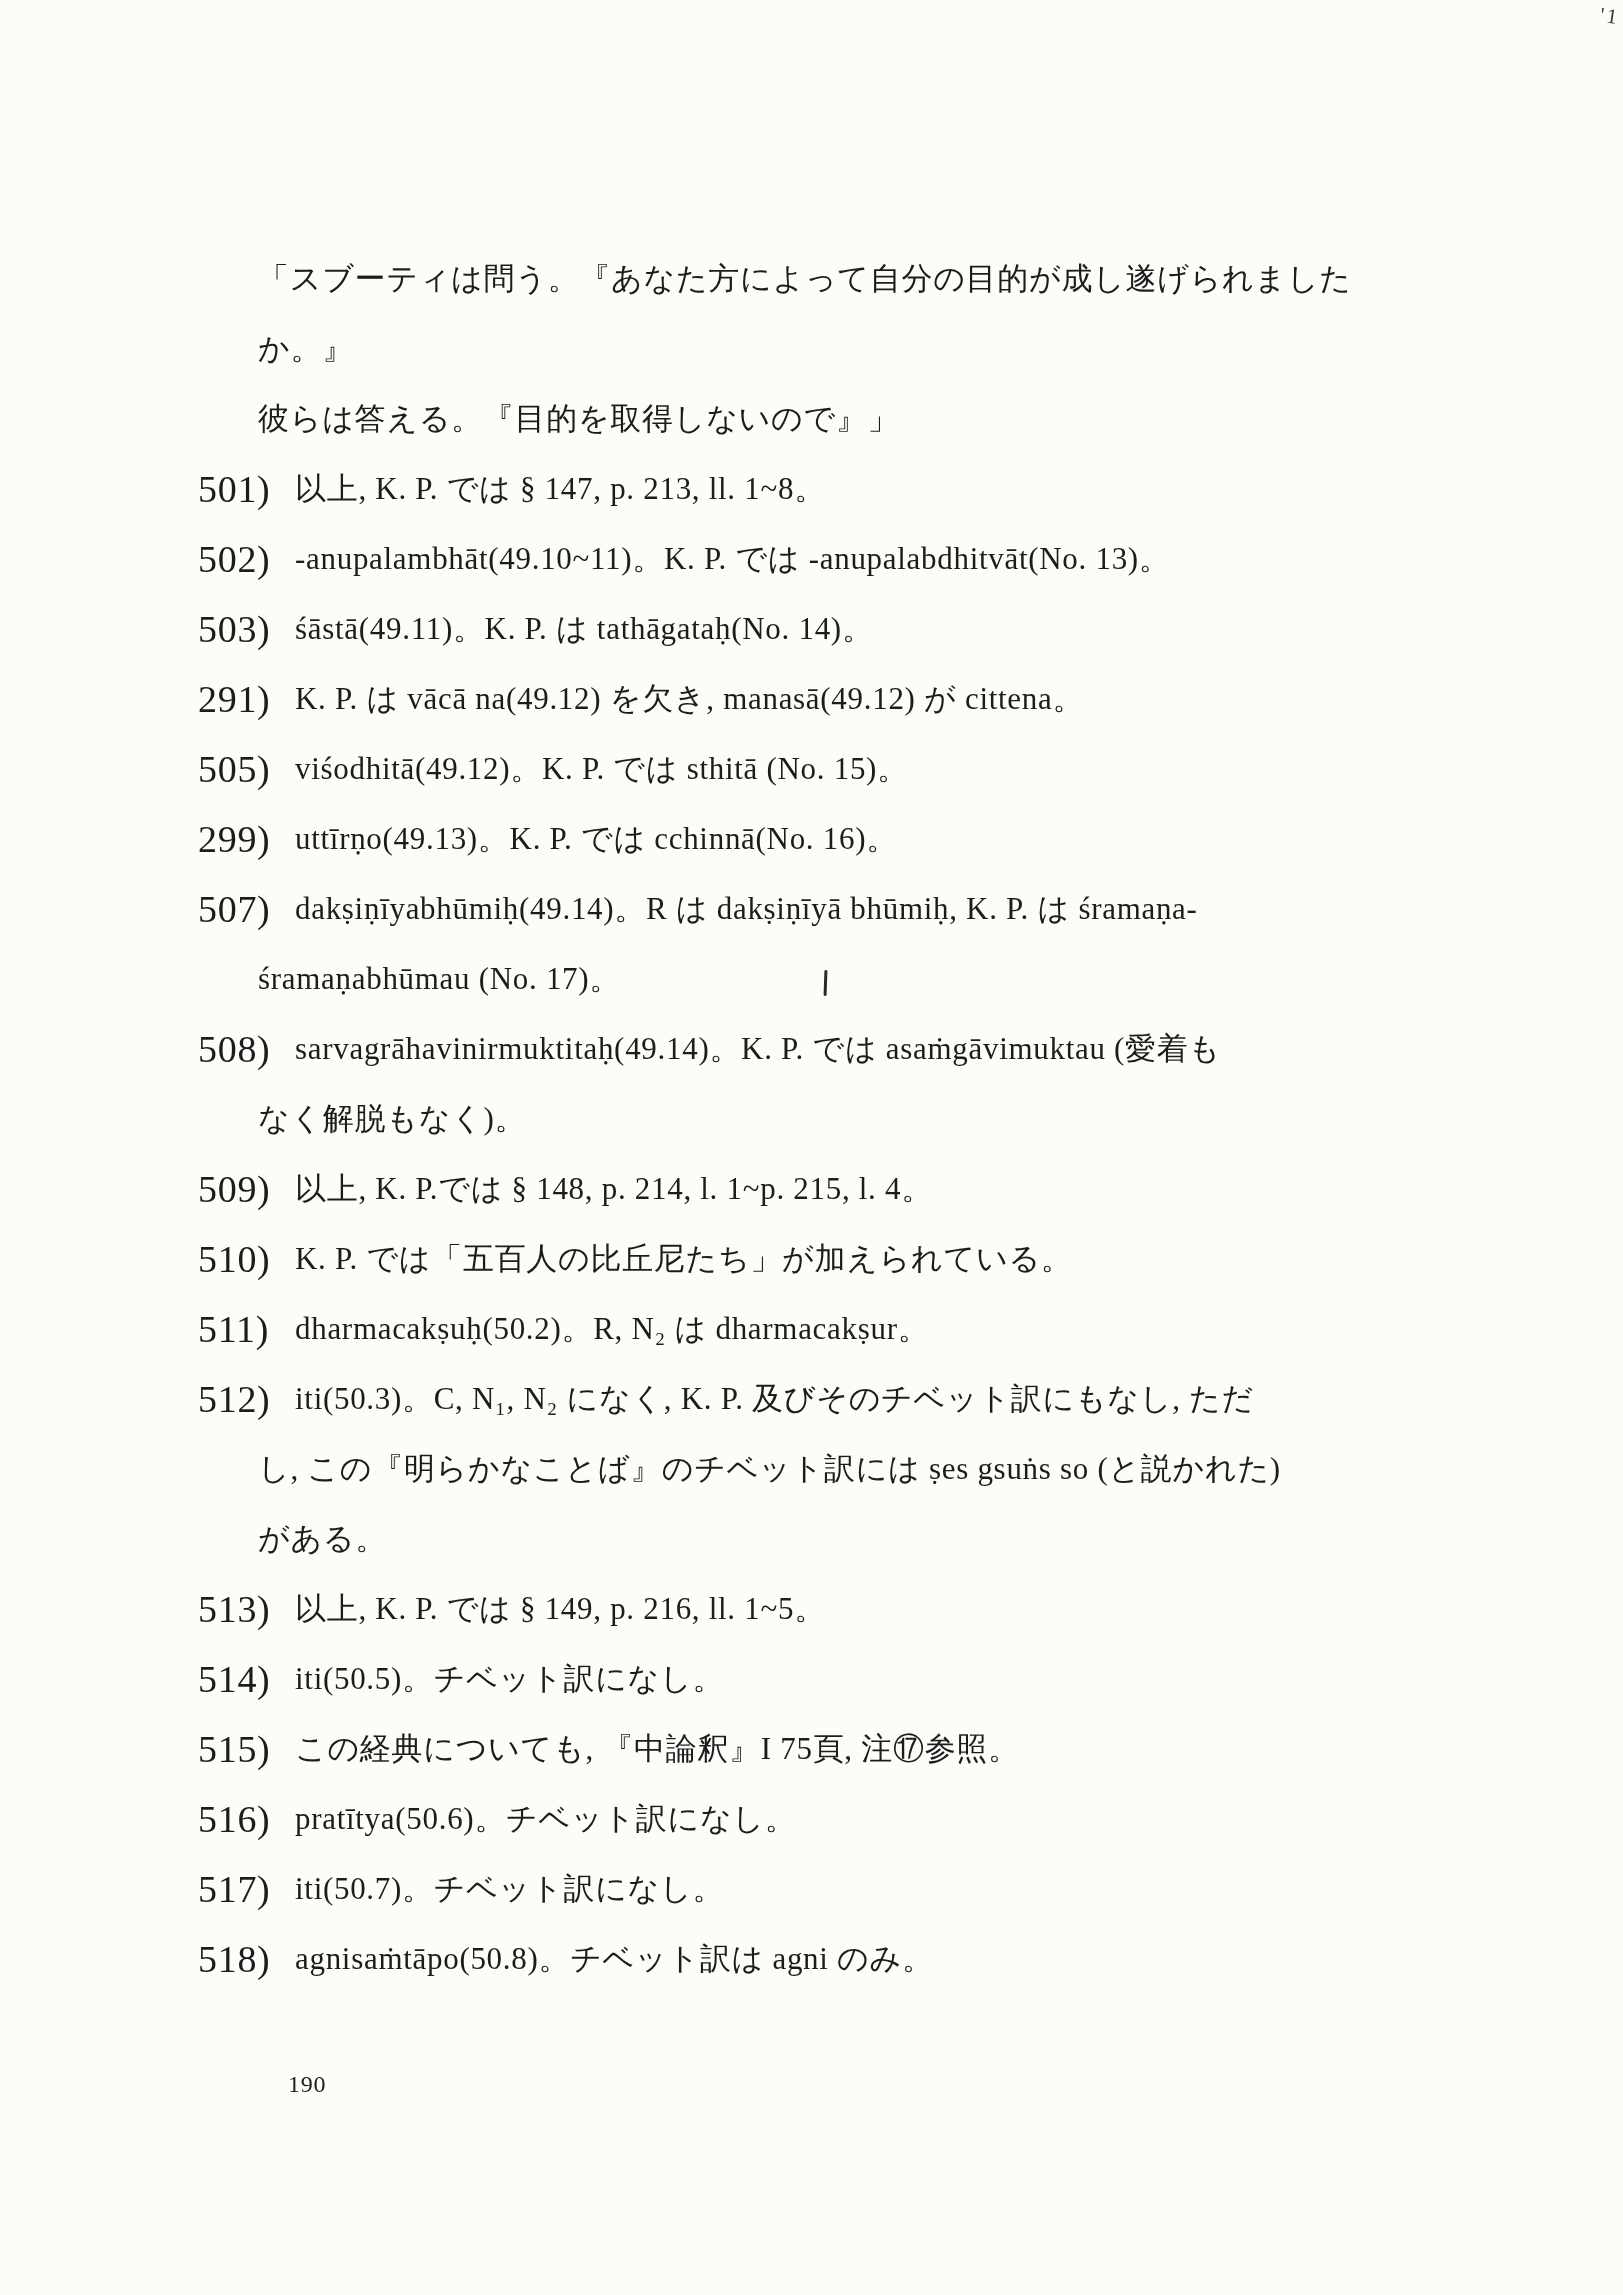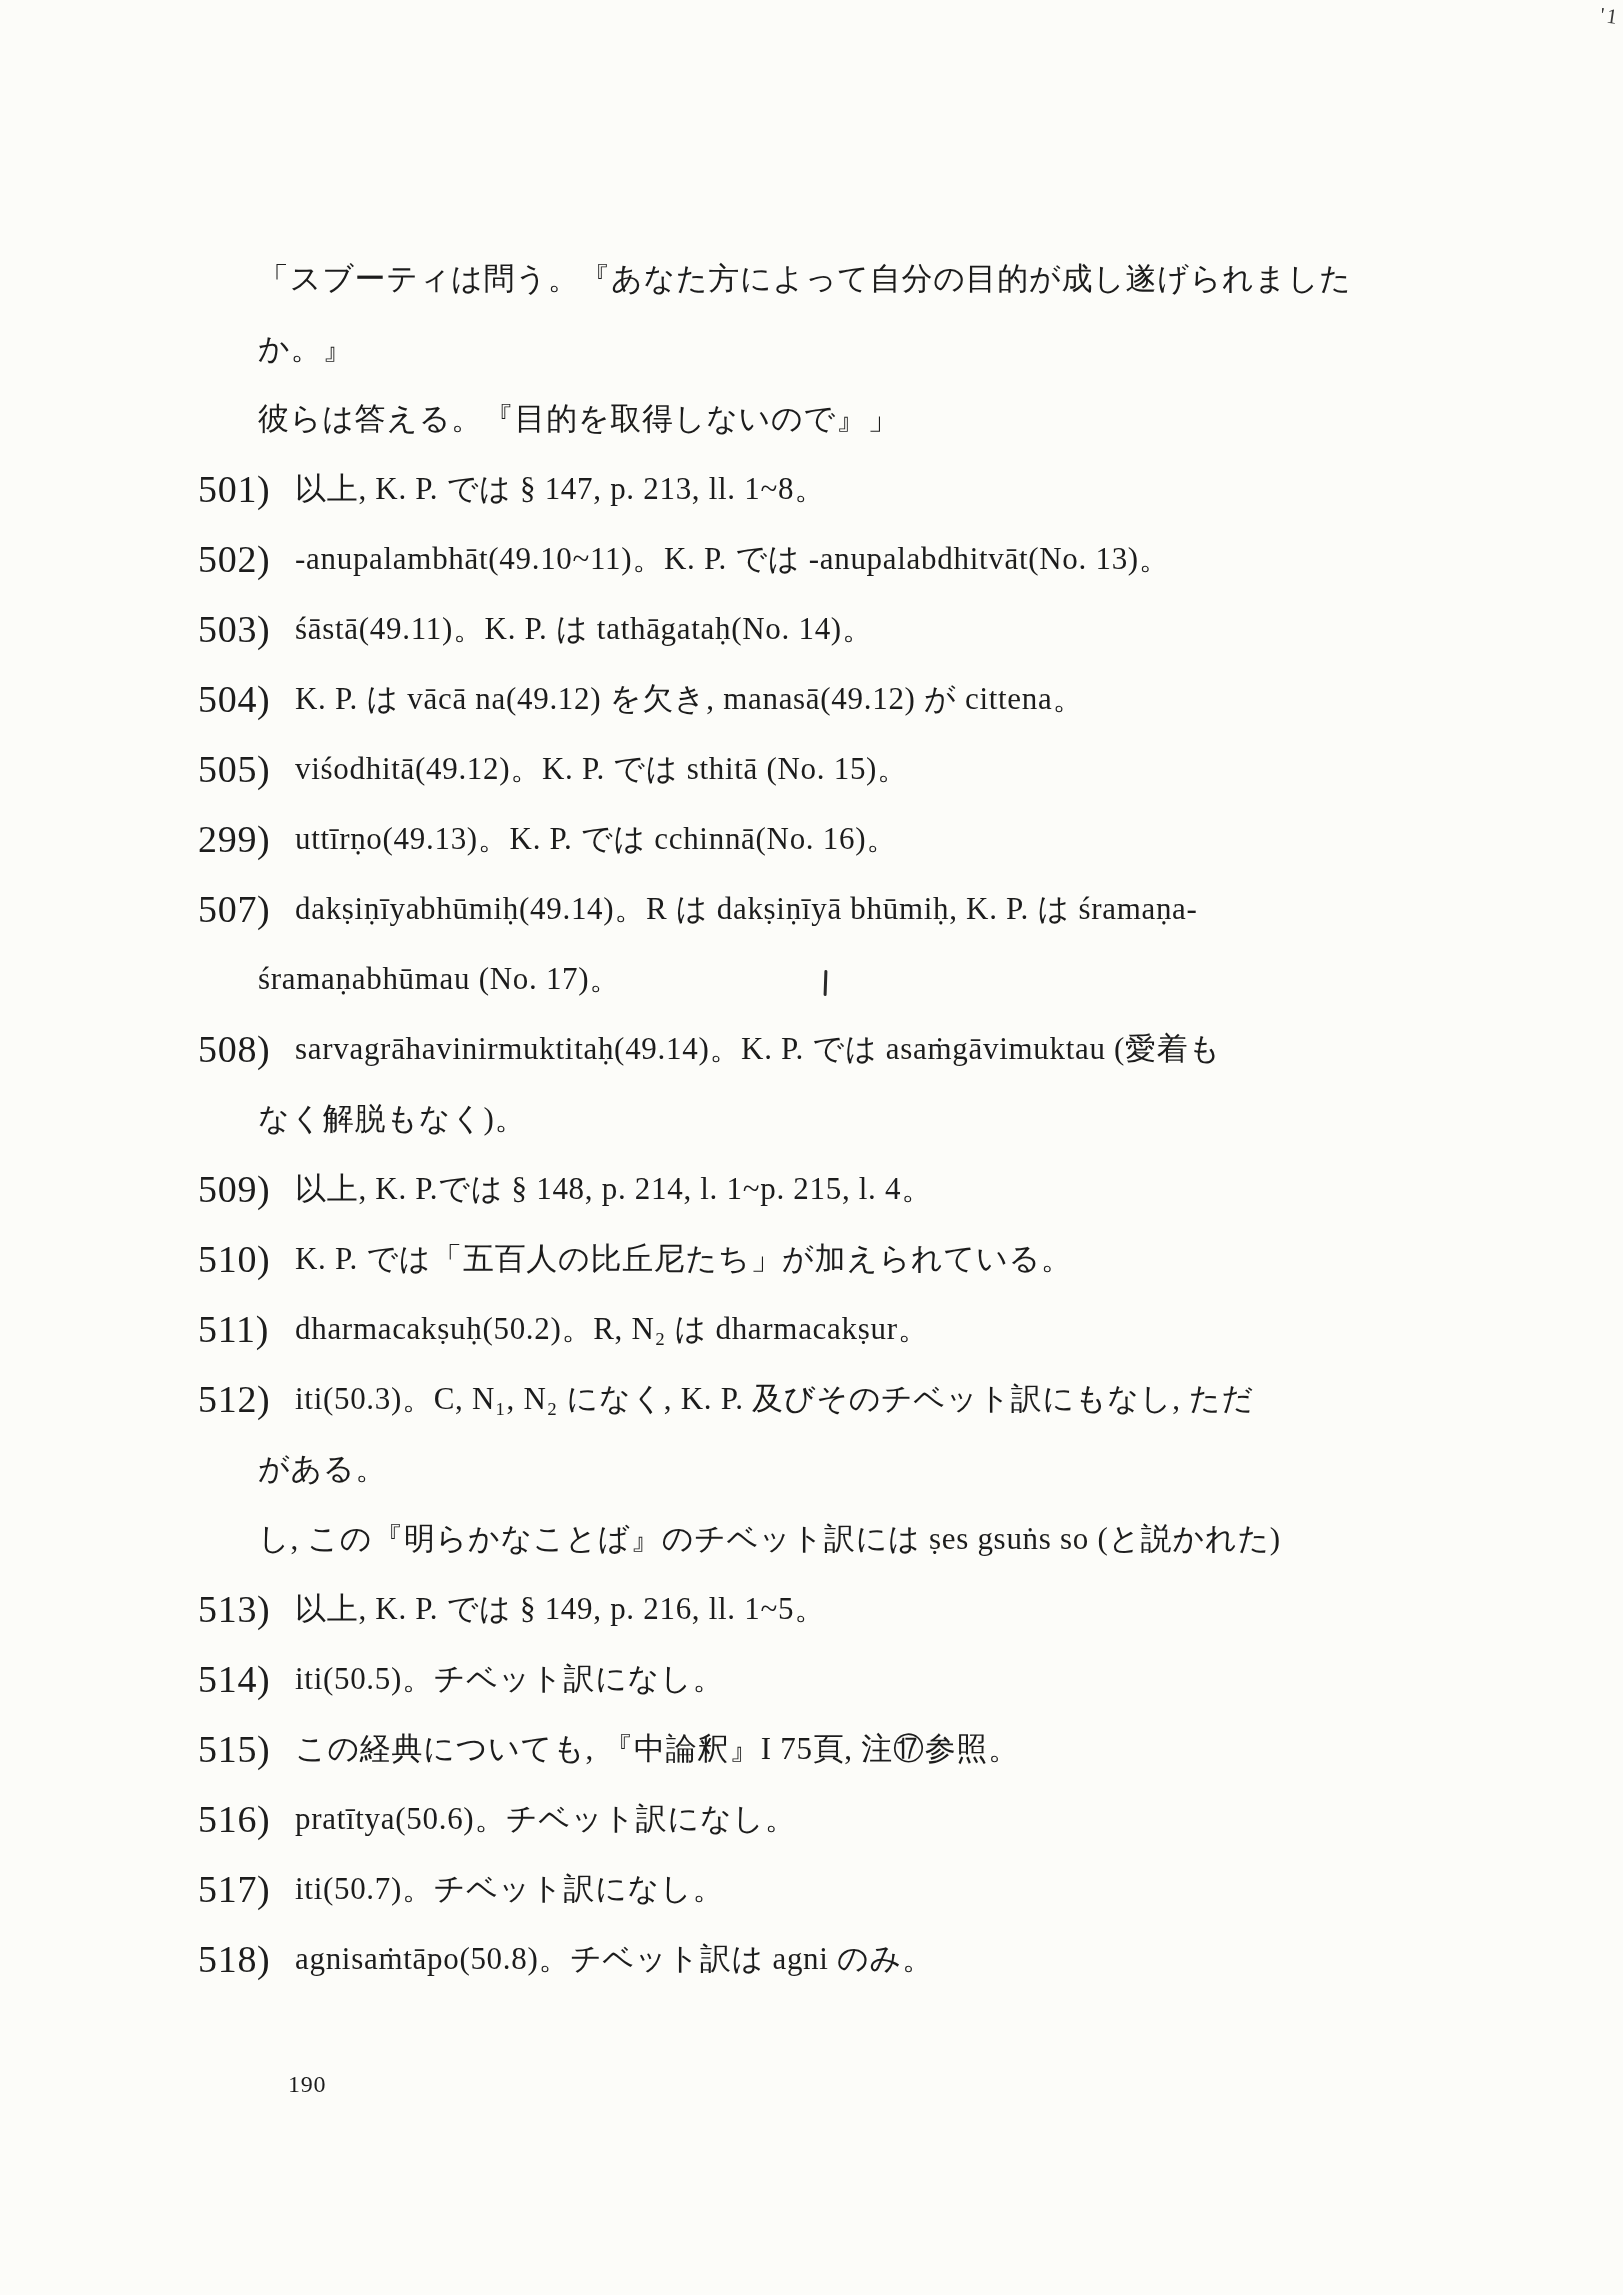--- a/index.html
+++ b/index.html
@@ -100,21 +100,21 @@
       <span class="note-num">502)</span>
       <div class="tline nl-first">-anupalambhāt(49.10~11)。K. P. では -anupalabdhitvāt(No. 13)。</div>
     </div>
 
     <div class="note">
       <span class="note-num">503)</span>
       <div class="tline nl-first">śāstā(49.11)。K. P. は tathāgataḥ(No. 14)。</div>
     </div>
 
     <div class="note">
-      <span class="note-num">504)</span>
+      <span class="note-num">291)</span>
       <div class="tline nl-first">K. P. は vācā na(49.12) を欠き, manasā(49.12) が cittena。</div>
     </div>
 
     <div class="note">
       <span class="note-num">505)</span>
       <div class="tline nl-first">viśodhitā(49.12)。K. P. では sthitā (No. 15)。</div>
     </div>
 
     <div class="note">
       <span class="note-num">299)</span>
@@ -144,22 +144,22 @@
     </div>
 
     <div class="note">
       <span class="note-num">511)</span>
       <div class="tline nl-first">dharmacakṣuḥ(50.2)。R, N₂ は dharmacakṣur。</div>
     </div>
 
     <div class="note">
       <span class="note-num">512)</span>
       <div class="tline nl-first">iti(50.3)。C, N₁, N₂ になく, K. P. 及びそのチベット訳にもなし, ただ</div>
+      <div class="tline">し, この『明らかなことば』のチベット訳には ṣes gsuṅs so (と説かれた)</div>
       <div class="tline">がある。</div>
-      <div class="tline">し, この『明らかなことば』のチベット訳には ṣes gsuṅs so (と説かれた)</div>
     </div>
 
     <div class="note">
       <span class="note-num">513)</span>
       <div class="tline nl-first">以上, K. P. では § 149, p. 216, ll. 1~5。</div>
     </div>
 
     <div class="note">
       <span class="note-num">514)</span>
       <div class="tline nl-first">iti(50.5)。チベット訳になし。</div>

